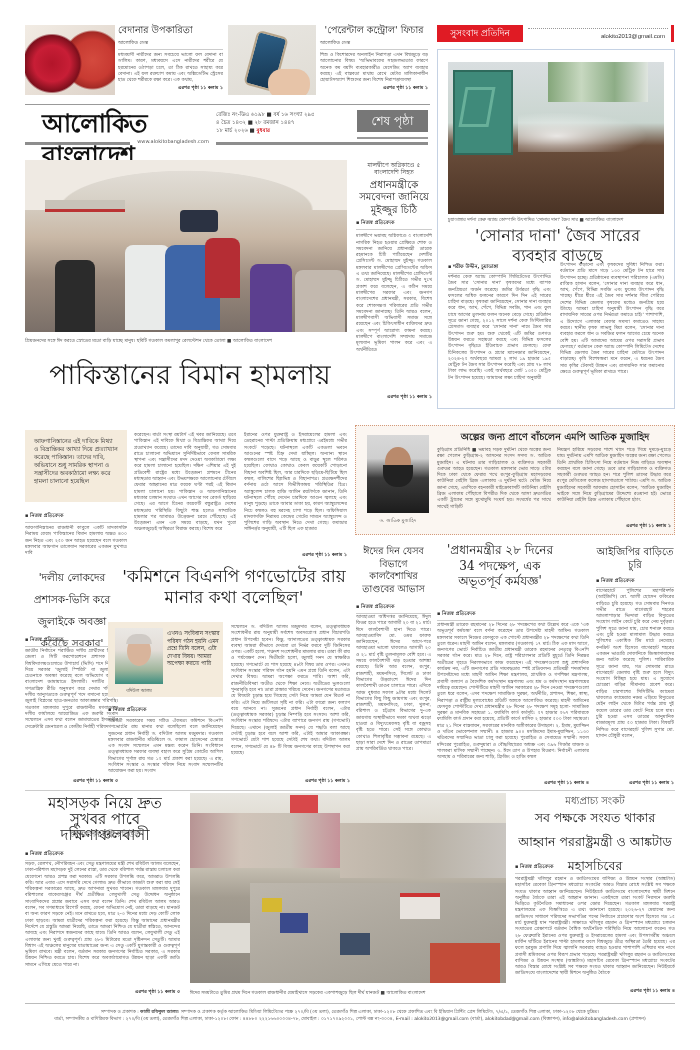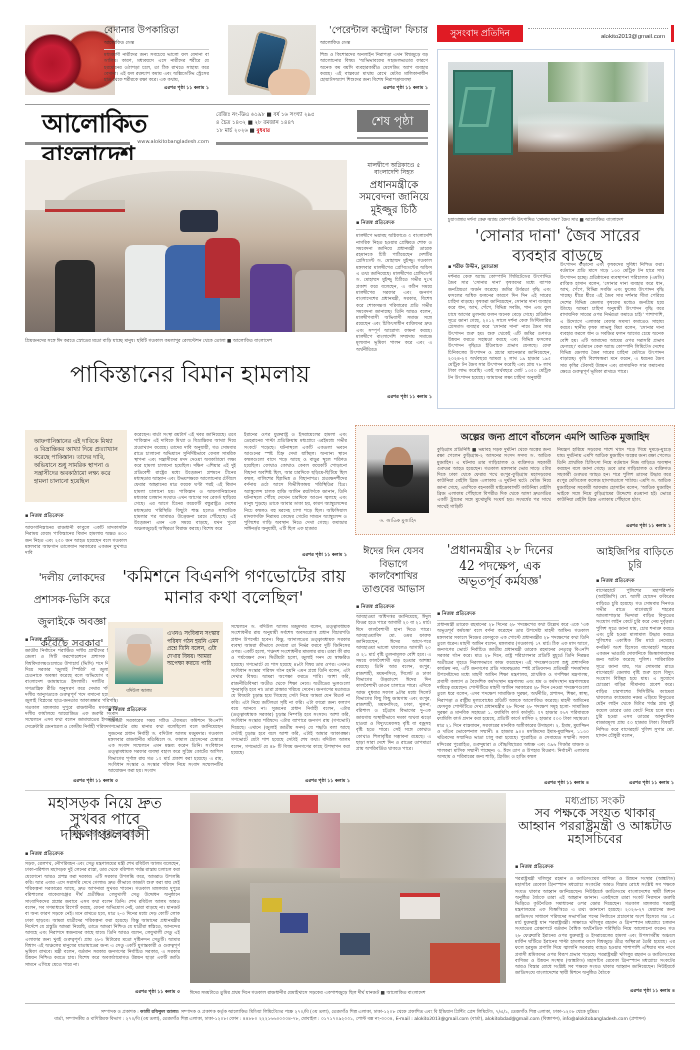--- a/index.html
+++ b/index.html
@@ -12,33 +12,33 @@
 .jump{font-size:4.6px;font-weight:bold;color:#222;text-align:right;font-family:"DejaVu Sans",sans-serif}
 .caption{font-size:4.8px;color:#444;font-family:"DejaVu Sans",sans-serif}
 .head{font-family:"DejaVu Serif",serif;color:#1a1a1a;text-align:center;line-height:1.15}
 .photo{overflow:hidden}
 .rule{background:#888}
 </style>
 </head>
 <body>
 
 <div class="abs photo" style="left:25px;top:25px;width:90px;height:70px;background:radial-gradient(circle at 30% 55%,#b3152a 0,#c81e36 18px,#7d0f1c 28px,transparent 30px),radial-gradient(circle at 75% 50%,#d44a3e 0,#c83a32 20px,#a32a25 28px,transparent 30px),linear-gradient(135deg,#f2ece4,#ddd2c8);"></div>
-<div class="abs" style="left:104px;top:25px;width:105px;height:70px">
+<div class="abs" style="left:118px;top:25px;width:105px;height:70px">
   <div class="head" style="font-size:9.5px;text-align:left;margin-bottom:3px">বেদানার উপকারিতা</div>
   <div class="byline" style="font-size:4.6px;margin-bottom:2px">আলোকিত ডেস্ক</div>
   <div class="body-text" style="height:32px">মধ্যবয়সী নারীদের জন্য সবচেয়ে ভালো ফল বেদানা বা ডালিম। কারণ, মধ্যবয়সে এসে নারীদের শরীরে যে হরমোনের ওঠাপড়া চলে, তা ঠিক রাখতে সাহায্য করে বেদানা। এই ফল রক্তচাপ কমায় এবং অক্সিডেটিভ স্ট্রেসের হাত থেকে শরীরকে রক্ষা করে। এক কথায়,</div>
   <div class="jump">এরপর পৃষ্ঠা ১১ কলাম ১</div>
 </div>
 
 <div class="abs photo" style="left:228px;top:25px;width:88px;height:70px;background:linear-gradient(160deg,#e8e6e1 0,#e0dcd4 100%)">
   <div style="position:absolute;left:22px;top:8px;width:32px;height:56px;border-radius:6px;background:linear-gradient(160deg,#2d5f86,#14344f);transform:rotate(15deg);border:2px solid #b7a58b"></div>
   <div style="position:absolute;left:40px;top:44px;width:42px;height:30px;border-radius:14px;background:#e7c4a8"></div>
 </div>
 <div class="abs" style="left:320px;top:25px;width:108px;height:70px">
-  <div class="head" style="font-size:9.5px;text-align:right;margin-bottom:3px">'পেরেন্টাল কন্ট্রোল' ফিচার</div>
+  <div class="head" style="font-size:9.5px;text-align:center;margin-bottom:3px">'পেরেন্টাল কন্ট্রোল' ফিচার</div>
   <div class="byline" style="font-size:4.6px;margin-bottom:2px">আলোকিত ডেস্ক</div>
   <div class="body-text" style="height:32px">শিশু ও কিশোরদের অনলাইন নিরাপত্তা এখন বিশ্বজুড়ে বড় আলোচনার বিষয়। 'অভিভাবকের সহজলভ্যতার কারণে অনেক কম বয়সি ব্যবহারকারীও মেসেজিং অ্যাপ ব্যবহার করছে। এই বাস্তবতা মাথায় রেখে মেটার মালিকানাধীন হোয়াটসঅ্যাপ শিশুদের জন্য বিশেষ নিরাপত্তাব্যবস্থা</div>
   <div class="jump">এরপর পৃষ্ঠা ১১ কলাম ১</div>
 </div>
 
 <div class="abs rule" style="left:25px;top:104px;width:405px;height:1px;background:#999"></div>
 <div class="abs" style="left:42px;top:108px;width:170px;font-size:25px;font-weight:bold;font-family:'DejaVu Serif',serif;color:#111;letter-spacing:-1px;line-height:32px">আলোকিত বাংলাদেশ</div>
 <div class="abs" style="left:216px;top:110px;width:130px;font-size:5.4px;line-height:8px;color:#333;font-family:'DejaVu Sans',sans-serif">
   <div>রেজিঃ নং-ডিএ ৬১৯৮ ■ বর্ষ ১৬ সংখ্যা ২৯৫</div>
   <div>৪ চৈত্র ১৪৩২ ■ ২৮ রমজান ১৪৪৭</div>
@@ -84,21 +84,21 @@
 
 <div class="abs" style="left:356px;top:162px;width:76px">
   <div class="head" style="font-size:6px;color:#444;margin-bottom:3px">মালদ্বীপে অগ্নিকাণ্ডে ৫ বাংলাদেশি নিহত</div>
   <div class="head" style="font-size:10px;line-height:12.5px;margin-bottom:3px">প্রধানমন্ত্রীকে সমবেদনা জানিয়ে মুইজ্জুর চিঠি</div>
   <div class="byline">▪ <b>নিজস্ব প্রতিবেদক</b></div>
   <div class="body-text" style="height:160px;margin-top:3px">মালদ্বীপে ভয়াবহ অগ্নিকাণ্ডে ৫ বাংলাদেশি নাগরিক নিহত হওয়ার প্রেক্ষিতে শোক ও সমবেদনা জানিয়ে প্রধানমন্ত্রী তারেক রহমানকে চিঠি পাঠিয়েছেন দেশটির প্রেসিডেন্ট ড. মোহাম্মদ মুইজ্জু। গতকাল মঙ্গলবার মালদ্বীপের প্রেসিডেন্টের অফিস এ তথ্য জানিয়েছে। মালদ্বীপের প্রেসিডেন্ট ড. মোহাম্মদ মুইজ্জু চিঠিতে গভীর দুঃখ প্রকাশ করে বলেছেন, এ কঠিন সময়ে মালদ্বীপের সরকার এবং জনগণ বাংলাদেশের প্রধানমন্ত্রী, সরকার, বিশেষ করে শোকসন্তপ্ত পরিবারের প্রতি গভীর সমবেদনা জানাচ্ছে। তিনি আরও বলেন, মালদ্বীপবাসী অভিবাসী সমাজ সঙ্গে রয়েছেন এবং চিকিৎসাধীন ব্যক্তিদের দ্রুত এবং সম্পূর্ণ আরোগ্য কামনা করছে। মালদ্বীপে বাংলাদেশি সম্প্রদায় সমাজে মূল্যবান ভূমিকা পালন করে এবং এ অর্থনীতিতে</div>
   <div class="jump">এরপর পৃষ্ঠা ১১ কলাম ১</div>
 </div>
 
 <div class="abs head" style="left:30px;top:360px;width:320px">
-  <div style="font-size:23px;line-height:29px">পাকিস্তানের বিমান হামলায়</div>
+  <div style="font-size:27px;line-height:29px">পাকিস্তানের বিমান হামলায়</div>
 </div>
 <div class="abs" style="left:25px;top:430px;width:102px;height:72px;background:#f4ebdc;padding:7px 9px">
   <div style="font-size:5.9px;line-height:8px;color:#222;font-family:'DejaVu Serif',serif">আফগানিস্তানের এই দাবিকে মিথ্যা ও বিভ্রান্তিকর আখ্যা দিয়ে প্রত্যাখ্যান করেছে পাকিস্তান। তাদের দাবি, অভিযানে শুধু সামরিক স্থাপনা ও সন্ত্রাসীদের অবকাঠামো লক্ষ্য করে হামলা চালানো হয়েছিল</div>
 </div>
 <div class="abs byline" style="left:25px;top:512px;width:102px">▪ <b>নিজস্ব প্রতিবেদক</b></div>
 <div class="abs body-text" style="left:25px;top:525px;width:102px;height:32px">আফগানিস্তানের রাজধানী কাবুলে একটি মাদকাসক্তি নিরাময় কেন্দ্রে পাকিস্তানের বিমান হামলায় অন্তত ৪০০ জন নিহত এবং ২৫০ জন আহত হয়েছেন বলে গতকাল মঙ্গলবার আফগান তালেবান সরকারের একজন মুখপাত্র দাবি</div>
 <div class="abs body-text" style="left:134px;top:432px;width:102px;height:126px">করেছেন। বার্তা সংস্থা রয়টার্স এই খবর জানিয়েছে। তবে পাকিস্তান এই দাবিকে মিথ্যা ও বিভ্রান্তিকর আখ্যা দিয়ে প্রত্যাখ্যান করেছে। তাদের দাবি অনুযায়ী, গত সোমবার রাতে চালানো অভিযানে সুনির্দিষ্টভাবে কেবল সামরিক স্থাপনা এবং সন্ত্রাসীদের মদদ দেওয়া অবকাঠামো লক্ষ্য করে হামলা চালানো হয়েছিল। দক্ষিণ এশিয়ার এই দুই প্রতিবেশী রাষ্ট্রের মধ্যে উত্তেজনা প্রশমনে চীনের মধ্যস্থতার আহ্বান এবং উভয়পক্ষকে আলোচনার টেবিলে ফেরার আহ্বানের মাত্র কয়েক ঘণ্টা পরই এই বিমান হামলা চালানো হয়। পাকিস্তান ও আফগানিস্তানের মধ্যকার চলমান সংঘাত এখন আগের সব রেকর্ড ছাড়িয়ে গেছে। এর আগে চিনের কয়েকটি বন্ধুরাষ্ট্রও দেশের মধ্যস্থতায় পরিস্থিতি কিছুটা শান্ত হলেও সাম্প্রতিক হামলার পর আবারও উত্তেজনা চরমে পৌঁছেছে। এই উত্তেজনা এমন এক সময়ে বাড়ছে, যখন পুরো অঞ্চলজুড়েই অস্থিরতা বিরাজ করছে। বিশেষ করে</div>
 <div class="abs body-text" style="left:244px;top:432px;width:103px;height:118px">ইরানের ওপর যুক্তরাষ্ট্র ও ইসরায়েলের হামলা এবং তেহরানের পাল্টা প্রতিক্রিয়ায় মধ্যপ্রাচ্য এরইমধ্যে গভীর সংকটে পড়েছে। ঘটনাস্থলে একটি একতলা ভবনে আগুনের স্পষ্ট চিহ্ন দেখা যাচ্ছিল। অন্যান্য স্থানে কম্বলগুলো বাসে পড়ে আছে ও বাড়ুর স্থূলে পরিণত হয়েছিল। কোথাও কোথাও কেবল কয়েকটি পোড়ানো বিছানা অবশিষ্ট ছিল, আর চারদিকে ছড়িয়ে-ছিটিয়ে ছিল কম্বল, বালিশের ছিন্নভিন্ন ও বিছানাপত্র। প্রত্যক্ষদর্শীদের বর্ণনায় ওঠে আসে বিভীষিকাময় পরিস্থিতির চিত্র। অ্যাম্বুলেন্স চালক হাজি আমিন রয়টার্সকে জানান, তিনি ঘটনাস্থলে পৌঁছে দেখেন চারদিকে আগুন জ্বলছে এবং মানুষ পুড়ছে। তাকে আবার ডাকা হয়, কারণ অ্যাম্বুলেন্সের নিচে কম্বলও বহু মরদেহ চাপা পড়ে ছিল। অফিসিয়াল মাদকাসক্তি নিরাময় কেন্দ্রের গেটের সামনে অ্যাম্বুলেন্স ও পুলিশের গাড়ি অবস্থান নিতে দেখা গেছে। কমান্ডার সাঈনর্ত্তর অনুযায়ী, এটি ছিল এক হাজার</div>
 <div class="abs jump" style="left:244px;top:551px;width:103px">এরপর পৃষ্ঠা ১১ কলাম ১</div>
 
@@ -129,21 +129,21 @@
 <div class="abs" style="left:167px;top:630px;width:54px;font-size:5.6px;line-height:7.6px;color:#222;font-family:'DejaVu Serif',serif">এখনও সংবিধান সংস্কার পরিষদ গঠন হয়নি এমন প্রশ্নে তিনি বলেন, এটা দেখার বিষয়। আমরা অপেক্ষা করতে পারি</div>
 <div class="abs byline" style="left:108px;top:706px;width:115px">▪ <b>নিজস্ব প্রতিবেদক</b></div>
 <div class="abs body-text" style="left:108px;top:718px;width:115px;height:66px">অন্তর্বর্তী সরকারের সময় গঠিত ঐকমত্য কমিশনে বিএনপি গণভোটের রায় মানার কথা বলেছিলো বলে জানিয়েছেন সুজনের প্রধান নির্বাহী ড. বদিউল আলম মজুমদার। গতকাল মঙ্গলবার রাজধানীর মতিঝিলে ড. কামাল হোসেনের চেম্বারে এক সংবাদ সম্মেলনে এমন মন্তব্য করেন তিনি। সংবিধানে তত্ত্বাবধায়ক সরকার ব্যবস্থা বহাল করে সুপ্রিম কোর্টের আপিল বিভাগের পূর্ণাঙ্গ রায় গত ১৫ মার্চ প্রকাশ করা হয়েছে। এ রায়, সংবিধান সংস্কার ও সংস্কার পরিষদ নিয়ে সংবাদ সম্মেলনটির আয়োজন করা হয়। সংবাদ</div>
 <div class="abs body-text" style="left:231px;top:624px;width:119px;height:152px">সম্মেলনে ড. বদিউল আলম মজুমদার বলেন, তত্ত্বাবধায়ক সংশোধনীর রায় অনুযায়ী সর্বশেষ অবসরপ্রাপ্ত প্রধান বিচারপতি প্রধান উপদেষ্টা হবেন। কিন্তু, আদালতের তত্ত্বাবধায়ক সরকার ব্যবস্থা আমরা কীভাবে দেখবো তা নির্ভর করবে দুটি জিনিসের ওপর। একটি হলো, পঞ্চদশ সংশোধনীর মামলার রায়। তারা কী রায় ও পর্যবেক্ষণ দেন। দ্বিতীয়টা হলো, জুলাই সনদ যে স্বাক্ষরিত হয়েছে। গণভোটে যে পাস হয়েছে ৪৮টা বিষয় তার ওপর। এখনও সংবিধান সংস্কার পরিষদ গঠন হয়নি এমন প্রশ্নে তিনি বলেন, এটা দেখার বিষয়। আমরা অপেক্ষা করতে পারি। আশা করি, রাজনীতিবিদরা অতীত থেকে শিক্ষা নেবে। অতীতের ভুলগুলো পুনরাবৃত্তি হবে না। তারা প্রজ্ঞার পরিচয় দেবেন। জনগণের মতামতে যে বিষয়টা চূড়ান্ত হয়ে গিয়েছে সেটা নিয়ে আমরা যেন বিতর্ক না করি। এটা নিয়ে জটিলতা সৃষ্টি না করি। এটা কারো জন্য কল্যাণ বয়ে আনবে না। সুজনের প্রধান নির্বাহী বলেন, এটার (তত্ত্বাবধায়ক সরকার) চূড়ান্ত নিষ্পত্তি হবে সংসদে। আশা করি, সংবিধান সংস্কার পরিষদে। এটার ব্যাপারে জনগণ রায় (গণভোট) দিয়েছে। এখানে (জুলাই জাতীয় সনদ) যে পদ্ধতি বলা আছে সেটাই চূড়ান্ত হবে বলে আশা করি, এটাই আমার আকাঙ্ক্ষা। গণভোটে যেটা পাশ হয়েছে সেটাই শেষ কথা। বদিউল আলম বলেন, গণভোটে যে ৪৮ টি বিষয় জনগণের কাছে উপস্থাপন করা হয়েছে।</div>
 <div class="abs jump" style="left:231px;top:777px;width:119px">এরপর পৃষ্ঠা ১১ কলাম ১</div>
 
 <div class="abs head" style="left:356px;top:545px;width:75px;font-size:9.5px;line-height:12.5px">ঈদের দিন যেসব বিভাগে কালবৈশাখির তাণ্ডবের আভাস</div>
 <div class="abs byline" style="left:356px;top:603px;width:75px">▪ <b>নিজস্ব প্রতিবেদক</b></div>
 <div class="abs body-text" style="left:356px;top:614px;width:75px;height:165px">আবহাওয়া অধিদপ্তর জানিয়েছে, ঈদুল ফিতর হতে পারে আগামী ২০ বা ২১ মার্চ। ঈদে কালবৈশাখী হানা দিতে পারে। আবহাওয়াবিদ মো. ওমর ফারুক জানিয়েছেন, ঈদের আগে-পরে আবহাওয়া ভালো থাকলেও আগামী ২০ ও ২১ মার্চ বৃষ্টি তুলনামূলক বেশি হবে। এ সময়ে কালবৈশাখী ঝড় হওয়ার আশঙ্কা রয়েছে। তিনি আর বলেন, রংপুর, রাজশাহী, ময়মনসিংহ, সিলেট ও ঢাকা বিভাগের উত্তরাংশে ঈদের দিন কালবৈশাখী তাণ্ডব চালাতে পারে। এদিকে আজ বুধবার সকাল ৯টার মধ্যে সিলেট বিভাগের কিছু কিছু জায়গায় এবং রংপুর, রাজশাহী, ময়মনসিংহ, ঢাকা, খুলনা, বরিশাল ও চট্টগ্রাম বিভাগের দু-এক জায়গায় অস্থায়ীভাবে দমকা অথবা ঝড়ো হাওয়া ও বিদ্যুৎচমকসহ বৃষ্টি বা বজ্রসহ বৃষ্টি হতে পারে। সেই সঙ্গে কোথাও কোথাও শিলাবৃষ্টির সম্ভাবনা রয়েছে। এ ছাড়া সারা দেশে দিন ও রাতের তাপমাত্রা প্রায় অপরিবর্তিত থাকতে পারে।</div>
 
-<div class="abs head" style="left:440px;top:543px;width:120px;font-size:12px;line-height:15.5px">'প্রধানমন্ত্রীর ২৮ দিনের 42 পদক্ষেপ, এক অভূতপূর্ব কর্মযজ্ঞ'</div>
+<div class="abs head" style="left:440px;top:543px;width:120px;font-size:12px;line-height:15.5px">'প্রধানমন্ত্রীর ২৮ দিনের 34 পদক্ষেপ, এক অভূতপূর্ব কর্মযজ্ঞ'</div>
 <div class="abs byline" style="left:437px;top:610px;width:122px">▪ <b>নিজস্ব প্রতিবেদক</b></div>
 <div class="abs body-text" style="left:437px;top:622px;width:152px;height:156px">প্রধানমন্ত্রী তারেক রহমানের ২৮ দিনের ২৮ পদক্ষেপের কথা উল্লেখ করে একে 'এক অভূতপূর্ব কর্মযজ্ঞ' বলে বর্ণনা করেছেন তার উপদেষ্টা মাহদী আমিন। গতকাল মঙ্গলবার সকালে নিজের ফেসবুকে এক পোস্টে প্রধানমন্ত্রীর ২৮ পদক্ষেপের কথা তিনি তুলে ধরেন। মাহদী আমিন বলেন, মঙ্গলবার (গতকাল) ১৭ মার্চ। ঠিক এক মাস আগে, জনগণের ভোটে নির্বাচিত জাতীয় প্রধানমন্ত্রী তারেক রহমানের নেতৃত্বে বিএনপি সরকার গঠন করে। মাত্র ২৮ দিনে, রাষ্ট্র পরিচালনার প্রতিটি মুহূর্তে তিনি নিরন্তর অতীতের গৃহতে নিরলসভাবে কাজ করেছেন। এই পদক্ষেপগুলো শুধু প্রশাসনিক কার্যক্রম নয়, এটি জনগণের প্রতি দায়বদ্ধতার স্পষ্ট প্রতিফলন। প্রতিমন্ত্রী পদমর্যাদার উপদেষ্টাদের মধ্যে মাহদী আমিন শিক্ষা মন্ত্রণালয়, প্রাথমিক ও গণশিক্ষা মন্ত্রণালয়, প্রবাসী কল্যাণ ও বৈদেশিক কর্মসংস্থান মন্ত্রণালয় এবং শ্রম ও কর্মসংস্থান মন্ত্রণালয়ের দায়িত্বে রয়েছেন। পোস্টটিতে মাহদী আমিন সরকারের ২৮ দিনে নেওয়া পদক্ষেপগুলো তুলে ধরে বলেন, এসব পদক্ষেপ সামাজিক সুরক্ষা, অর্থনীতি, প্রশাসন, শিক্ষা, স্বাস্থ্য, নিরাপত্তা ও রাষ্ট্রীয় মূল্যবোধের প্রতিটি অঙ্গকে আলোকিত করেছে। মাহদী আমিনের ফেসবুক পোস্টটিতে দেখা প্রধানমন্ত্রীর ২৮ দিনের ২৮ পদক্ষেপ সমূহ হলো- সামাজিক সুরক্ষা ও মানবিক সহায়তা ১. ফ্যামিলি কার্ড কর্মসূচি: ৫৭ হাজার ৫৬৭ পরিবারকে ফ্যামিলি কার্ড প্রদান করা হয়েছে, প্রতিটি কার্ডে মাসিক ২ হাজার ৫০০ টাকা সহায়তা। মাত্র ২১ দিনে বাস্তবায়ন, সরকারের মানবিক অঙ্গীকারের উদাহরণ। ২. ইমাম, মুয়াজ্জিন ও খতিব ভোকেশনাল সম্মানী: ৪ হাজার ৯০০ মসজিদের ইমাম-মুয়াজ্জিন, ১১৩০ খতিবদের সম্মানিত ভাতা চালু করা হয়েছে। পুরোহিত ও সেবায়েত সম্মানী: সকল মন্দিরের পুরোহিত, গুরুদুয়ারা ও বৌদ্ধবিহারের অধ্যক্ষ এবং ৫৯৬ গির্জার যাজক ও পালকরা মাসিক সম্মানী পাচ্ছেন। ৩. ঈদে ত্রাণ ও উপহার বিতরণ: নির্বাচনী এলাকার অসহায় ও পরিবারের জন্য শাড়ি, ফ্রিজিং ও হাজি কম্বল</div>
 <div class="abs jump" style="left:437px;top:779px;width:152px">এরপর পৃষ্ঠা ১১ কলাম ৪</div>
 
 <div class="abs head" style="left:596px;top:545px;width:78px;font-size:10px;line-height:13px">আইজিপির বাড়িতে চুরি</div>
 <div class="abs byline" style="left:596px;top:577px;width:78px">▪ <b>নিজস্ব প্রতিবেদক</b></div>
 <div class="abs body-text" style="left:596px;top:588px;width:78px;height:190px">বাগেরহাটে পুলিশের মহাপরিদর্শক (আইজিপি) মো. আলী হোসেন ফকিরের বাড়িতে চুরি হয়েছে। গত সোমবার দিনগত গভীর রাতে বাগেরহাট শহরের আমলাপাড়ার ভিন্দারা বাড়ির বিদ্যুতের সংযোগ লাইন কেটে চুরি করে নেয় দুর্বৃত্তরা। পুলিশ সূত্রে জানা যায়, চোর শনাক্ত করতে এবং চুরি হওয়া মালামাল উদ্ধার করতে পুলিশের একাধিক টিম মাঠে নেমেছে। কনক্রিট অংশ হিসেবে বাগেরহাট শহরের একজন ভাঙারি দোকানিকে জিজ্ঞাসাবাদের জন্য আটক করেছে পুলিশ। পারিবারিক সূত্রে জানা যায়, গত সোমবার রাতে বাগেরহাট জেলায় বৃষ্টি শুরু হলে বিদ্যুৎ সংযোগ বিচ্ছিন্ন হয়ে যায়। এ সুযোগে চোরেরা বাড়ির সীমানায় প্রবেশ করে। বাড়ির চারপাশের সিসিটিভি ক্যামেরা থাকলেও ক্যামেরার নজর এড়িয়ে বিদ্যুতের মেইন লাইন থেকে মিটার পর্যন্ত প্রায় দুই কয়েল তারের তার কেটে নিয়ে চলে যায়। চুরি হওয়া এসব তারের আনুমানিক বাজারমূল্য প্রায় ৫০ হাজার টাকা। বিষয়টি নিশ্চিত করে বাগেরহাট পুলিশ সুপার মো. হাসান চৌধুরী বলেন,</div>
 <div class="abs jump" style="left:596px;top:779px;width:78px">এরপর পৃষ্ঠা ১১ কলাম ১</div>
 
 <div class="abs rule" style="left:25px;top:790px;width:650px;height:1px;background:#ccc"></div>
@@ -161,21 +161,21 @@
   <div style="position:absolute;left:72px;top:105px;width:20px;height:14px;background:#d6b832"></div>
   <div style="position:absolute;left:90px;top:120px;width:28px;height:20px;background:#3a4a8c"></div>
   <div style="position:absolute;left:210px;top:100px;width:40px;height:26px;background:#e9e4df;border-top:4px solid #c33"></div>
   <div style="position:absolute;left:240px;top:150px;width:70px;height:40px;background:#c24c39"></div>
   <div style="position:absolute;left:150px;top:140px;width:30px;height:22px;background:#3e4e66"></div>
   <div style="position:absolute;left:20px;top:130px;width:40px;height:30px;background:#dfdcd5"></div>
 </div>
 <div class="abs caption" style="left:190px;top:989px;width:316px;font-size:4.6px">ঈদের সময়টাতে তুমির প্রথম দিনে গতকাল রাজধানীর যেমাইখাসে সড়কের একপাশজুড়ে ছিল দীর্ঘ যানজট ■ আলোকিত বাংলাদেশ</div>
 
 <div class="abs head" style="left:515px;top:795px;width:160px;font-size:10px;color:#444">মধ্যপ্রাচ্য সংকট</div>
-<div class="abs head" style="left:515px;top:806px;width:160px;font-size:12.5px;line-height:13px">সব পক্ষকে সংযত থাকার আহ্বান পররাষ্ট্রমন্ত্রী ও আঙ্কটাড মহাসচিবের</div>
+<div class="abs head" style="left:515px;top:806px;width:160px;font-size:12.5px;line-height:24px">সব পক্ষকে সংযত থাকার আহ্বান পররাষ্ট্রমন্ত্রী ও আঙ্কটাড মহাসচিবের</div>
 <div class="abs byline" style="left:515px;top:863px;width:160px">▪ <b>নিজস্ব প্রতিবেদক</b></div>
 <div class="abs body-text" style="left:515px;top:876px;width:160px;height:110px">পররাষ্ট্রমন্ত্রী খলিলুর রহমান ও জাতিসংঘের বাণিজ্য ও উন্নয়ন সংস্থার (আঙ্কটাড) মহাসচিব রেবেকা গ্রিনস্প্যান মধ্যপ্রাচ্য সংকটের আরও বিস্তার রোধে সংশ্লিষ্ট সব পক্ষকে সংযত থাকার আহ্বান জানিয়েছেন। নিউইয়র্কে জাতিসংঘে বাংলাদেশের স্থায়ী মিশনে অনুষ্ঠিত বৈঠকে তারা এই আহ্বান জানান। একইসঙ্গে তারা সংকট নিরসনে জরুরি ভিত্তিতে কূটনৈতিক সমাধানের ওপর জোর দিয়েছেন। গতকাল মঙ্গলবার পররাষ্ট্র মন্ত্রণালয়ের এক বিজ্ঞপ্তিতে এ তথ্য জানানো হয়েছে। ২০২৬-২৭ মেয়াদের জন্য জাতিসংঘ সাধারণ পরিষদের সভাপতির পদের নির্বাচনে প্রচারণার অংশ হিসেবে গত ১৫ মার্চ যুক্তরাষ্ট্র যান পররাষ্ট্রমন্ত্রী। সাক্ষাতে খলিলুর রহমান ও গ্রিনস্প্যান মধ্যপ্রাচ্য চলমান সংঘাতের প্রেক্ষাপটে বর্তমান বৈশ্বিক অর্থনৈতিক পরিস্থিতি নিয়ে আলোচনা করেন। গত ২৮ ফেব্রুয়ারি ইরানের ওপর যুক্তরাষ্ট্র ও ইসরায়েলের হামলা এবং উপসাগরীয় অঞ্চলে মার্কিন ঘাঁটিতে ইরানের পাল্টা হামলার ফলে বিশ্বজুড়ে তীব্র অস্থিরতা তৈরি হয়েছে। এর ফলে হরমুজ প্রণালি দিয়ে জ্বালানি সরবরাহ ব্যাহত হওয়ার পাশাপাশি এশিয়ার দাম নাগে প্রবাসী শ্রমিকদের ওপর বিরূপ প্রভাব পড়েছে। পররাষ্ট্রমন্ত্রী খলিলুর রহমান ও জাতিসংঘের বাণিজ্য ও উন্নয়ন সংস্থার (আঙ্কটাড) মহাসচিব রেবেকা গ্রিনস্প্যান মধ্যপ্রাচ্য সংকটের আরও বিস্তার রোধে সংশ্লিষ্ট সব পক্ষকে সংযত থাকার আহ্বান জানিয়েছেন। নিউইয়র্কে জাতিসংঘে বাংলাদেশের স্থায়ী মিশনে অনুষ্ঠিত বৈঠকে</div>
 <div class="abs jump" style="left:515px;top:987px;width:160px">এরপর পৃষ্ঠা ১১ কলাম ৪</div>
 
 <div class="abs rule" style="left:25px;top:1003px;width:650px;height:1px;background:#bbb"></div>
 <div class="abs" style="left:25px;top:1008px;width:650px;font-size:4.5px;line-height:7px;color:#444;text-align:center;font-family:'DejaVu Sans',sans-serif">
   <div><span>সম্পাদক ও প্রকাশক :</span> <b>কাজী রফিকুল আলম</b><span>। সম্পাদক ও প্রকাশক কর্তৃক আলোকিত মিডিয়া লিমিটেডের পক্ষে ২৭০/বি (৩য় তলা), তেজগাঁও শিল্প এলাকা, ঢাকা-১২০৮ থেকে প্রকাশিত এবং বি ইন্ডিয়ান প্রিন্টিং প্রেস লিমিটেড, ৭/এ/১, তেজগাঁও শিল্প এলাকা, ঢাকা-১২০৮ থেকে মুদ্রিত।</span></div>
   <div>বার্তা, সম্পাদকীয় ও বাণিজ্যিক বিভাগ : ২৭০/বি (৩য় তলা), তেজগাঁও শিল্প এলাকা, ঢাকা-১২০৮। ফোন : ৪৪৮৮০ ২২২১৬৬০০৫০৪-৭৮, মোবাইল : ০১৭১৭০৯২৫৫১, পোস্ট বক্স নং-৩০০৪, E-mail : alokito2013@gmail.com (বার্তা), alokitobdad@gmail.com (বিজ্ঞাপন), info@alokitobangladesh.com (প্রশাসন)</div>
 </div>
 

